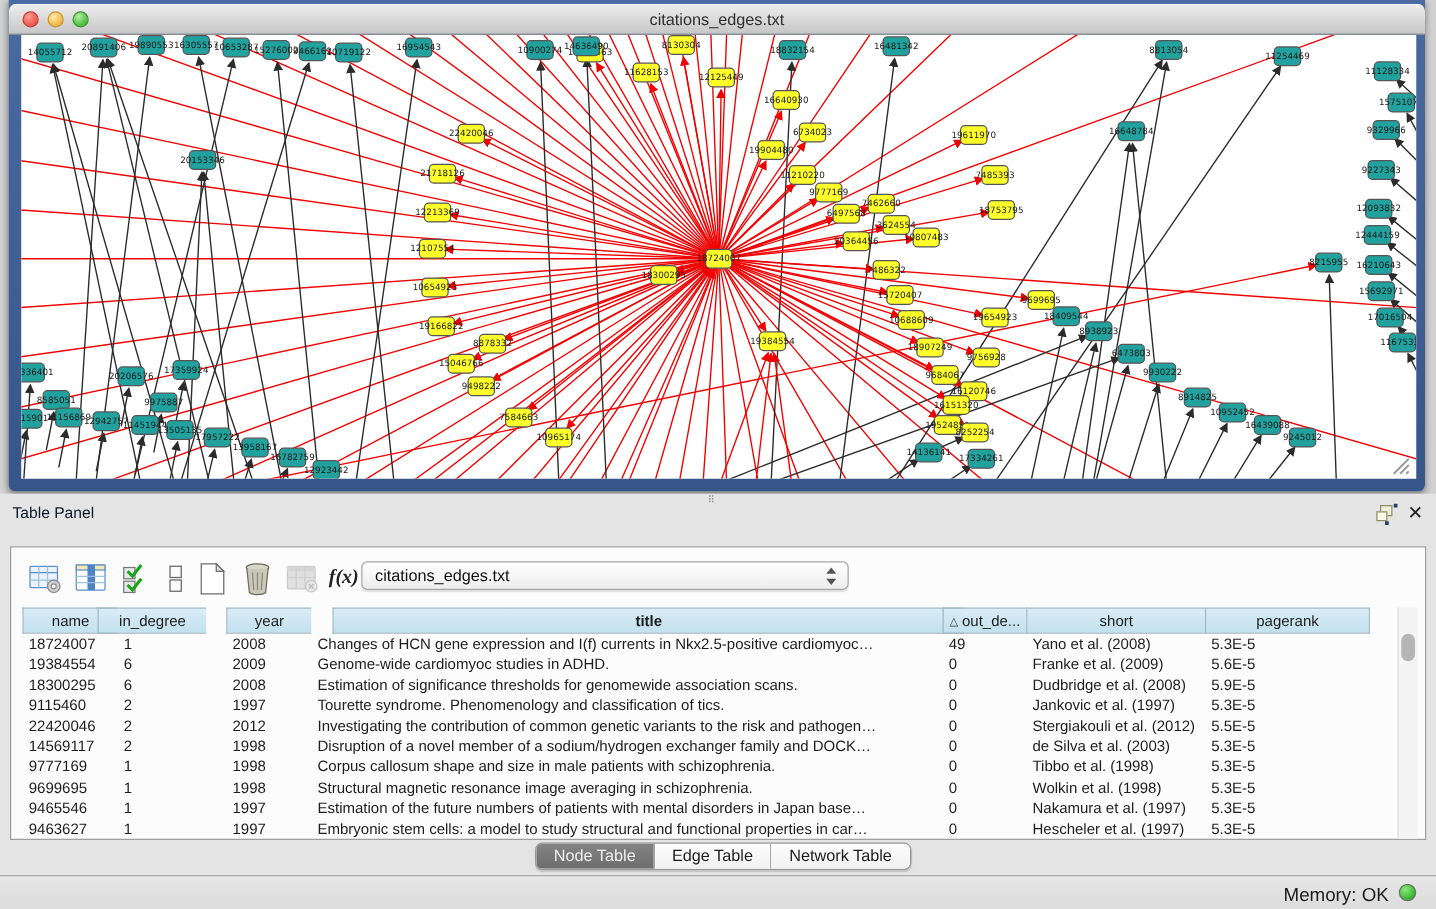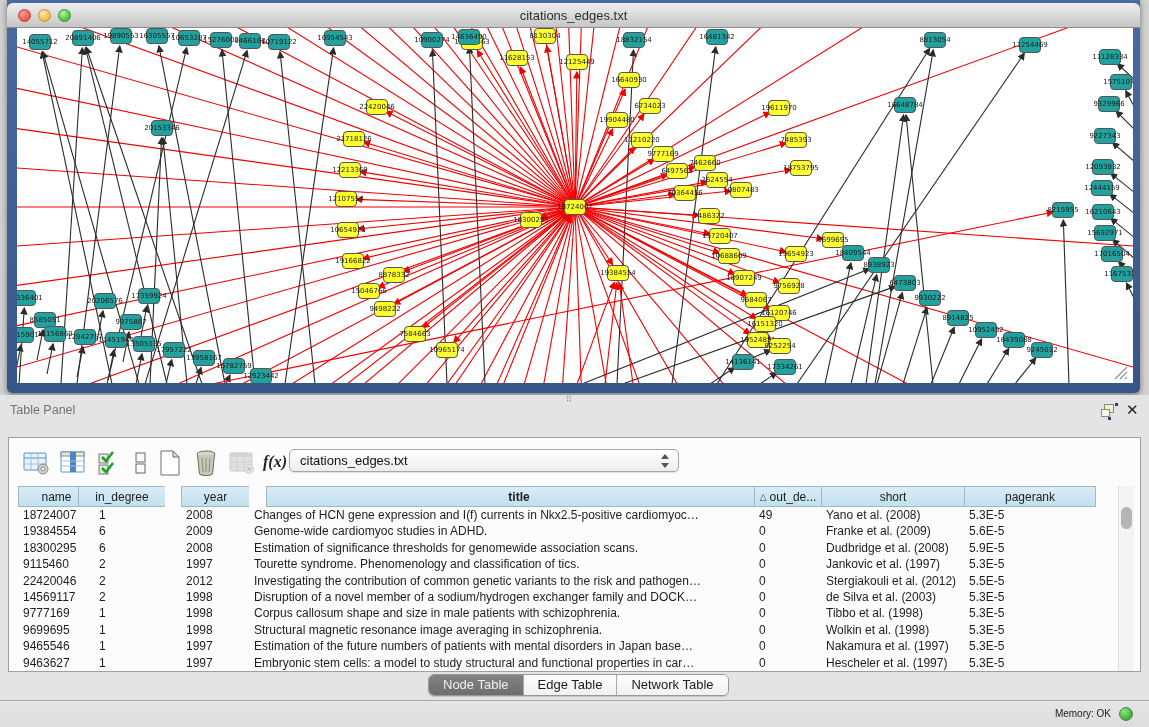--- a/index.html
+++ b/index.html
@@ -36,21 +36,21 @@
     position:absolute; left:10px; top:28px; width:1116px; height:355px;
     background:#ffffff; overflow:hidden;
   }
   .net-canvas svg { display:block; }
   .node-label { font-family:"DejaVu Sans",sans-serif; font-size:7px; fill:#1a1a1a; }
   .resize-grip line { stroke:#9a9a9a; stroke-width:1.5; }
 
   
   .bottom-area { position:absolute; left:0; top:395px; width:1149px; height:332px; background:#e4e4e4; }
   .splitter-grip { position:absolute; left:566px; top:2px; width:14px; height:6px; color:#8f8f8f; font-size:8px; line-height:5px; }
-  .tp-title { position:absolute; left:10px; top:8px; font-size:12.5px; color:#737373;text-align:center; }
+  .tp-title { position:absolute; left:10px; top:8px; font-size:12.5px; color:#0f172a;text-align:center; }
   .tp-float { position:absolute; left:1101px; top:9px; width:17px; height:15px; cursor:pointer; }
   .tp-float .sq1 { position:absolute; left:3px; top:0; width:10px; height:9px; border:1px solid #8e8e66; background:#efefdf; }
   .tp-float .sq2 { position:absolute; left:0; top:5px; width:9px; height:8px; border:1px solid #8e8e66; background:#f7f7ea; }
   .tp-float .dot1,.tp-float .dot2 { position:absolute; width:3px; height:3px; background:#27406e; }
   .tp-float .dot1 { right:0; top:-1px; } .tp-float .dot2 { left:7px; bottom:-1px; }
   .tp-close { position:absolute; left:1126px; top:6px; font-size:15px; font-weight:bold; color:#222; cursor:pointer; }
 
   .tp-panel {
     position:absolute; left:8px; top:42px; width:1133px; height:235px;
     background:#fcfcfc; border:1px solid #9f9f9f;
@@ -95,21 +95,21 @@
   .seg-control { position:absolute; left:428px; top:279px; height:22px; display:flex;
     border:1px solid #979797; border-radius:6px; overflow:hidden; background:#fff;
     box-shadow:0 1px 1px rgba(0,0,0,.15); }
   .seg { font-size:13px; line-height:20px; padding:0 14px; color:#1b1b1b;
     background:linear-gradient(#fdfdfd,#f1f1f1); border-right:1px solid #a8a8a8; cursor:pointer; }
   .seg:last-child { border-right:none; }
   .seg.active { background:linear-gradient(#838383,#6d6d6d); color:#efefef; }
 
   .status-bar { position:absolute; left:0; top:305px; width:1149px; height:27px;
     background:linear-gradient(#e6e6e6,#dcdcdc); border-top:1px solid #aaaaaa; }
-  .mem-label { position:absolute; right:38px; top:7px; font-size:10px; color:#1c1c1c; }
+  .mem-label { position:absolute; right:38px; top:7px; font-size:15px; color:#1c1c1c; }
   .mem-dot { position:absolute; right:16px; top:6px; width:14px; height:14px; border-radius:50%;
     background:radial-gradient(circle at 35% 30%, #8fe57e,#3dbb35 65%,#2da02a); border:1px solid #6f6f6f; }
 </style>
 </head>
 <body>
 
 <div class="top-area">
   <div class="side-strip" style="left:0;width:7px;"></div>
   <div class="side-strip" style="left:1140px;width:9px;"></div>
 

